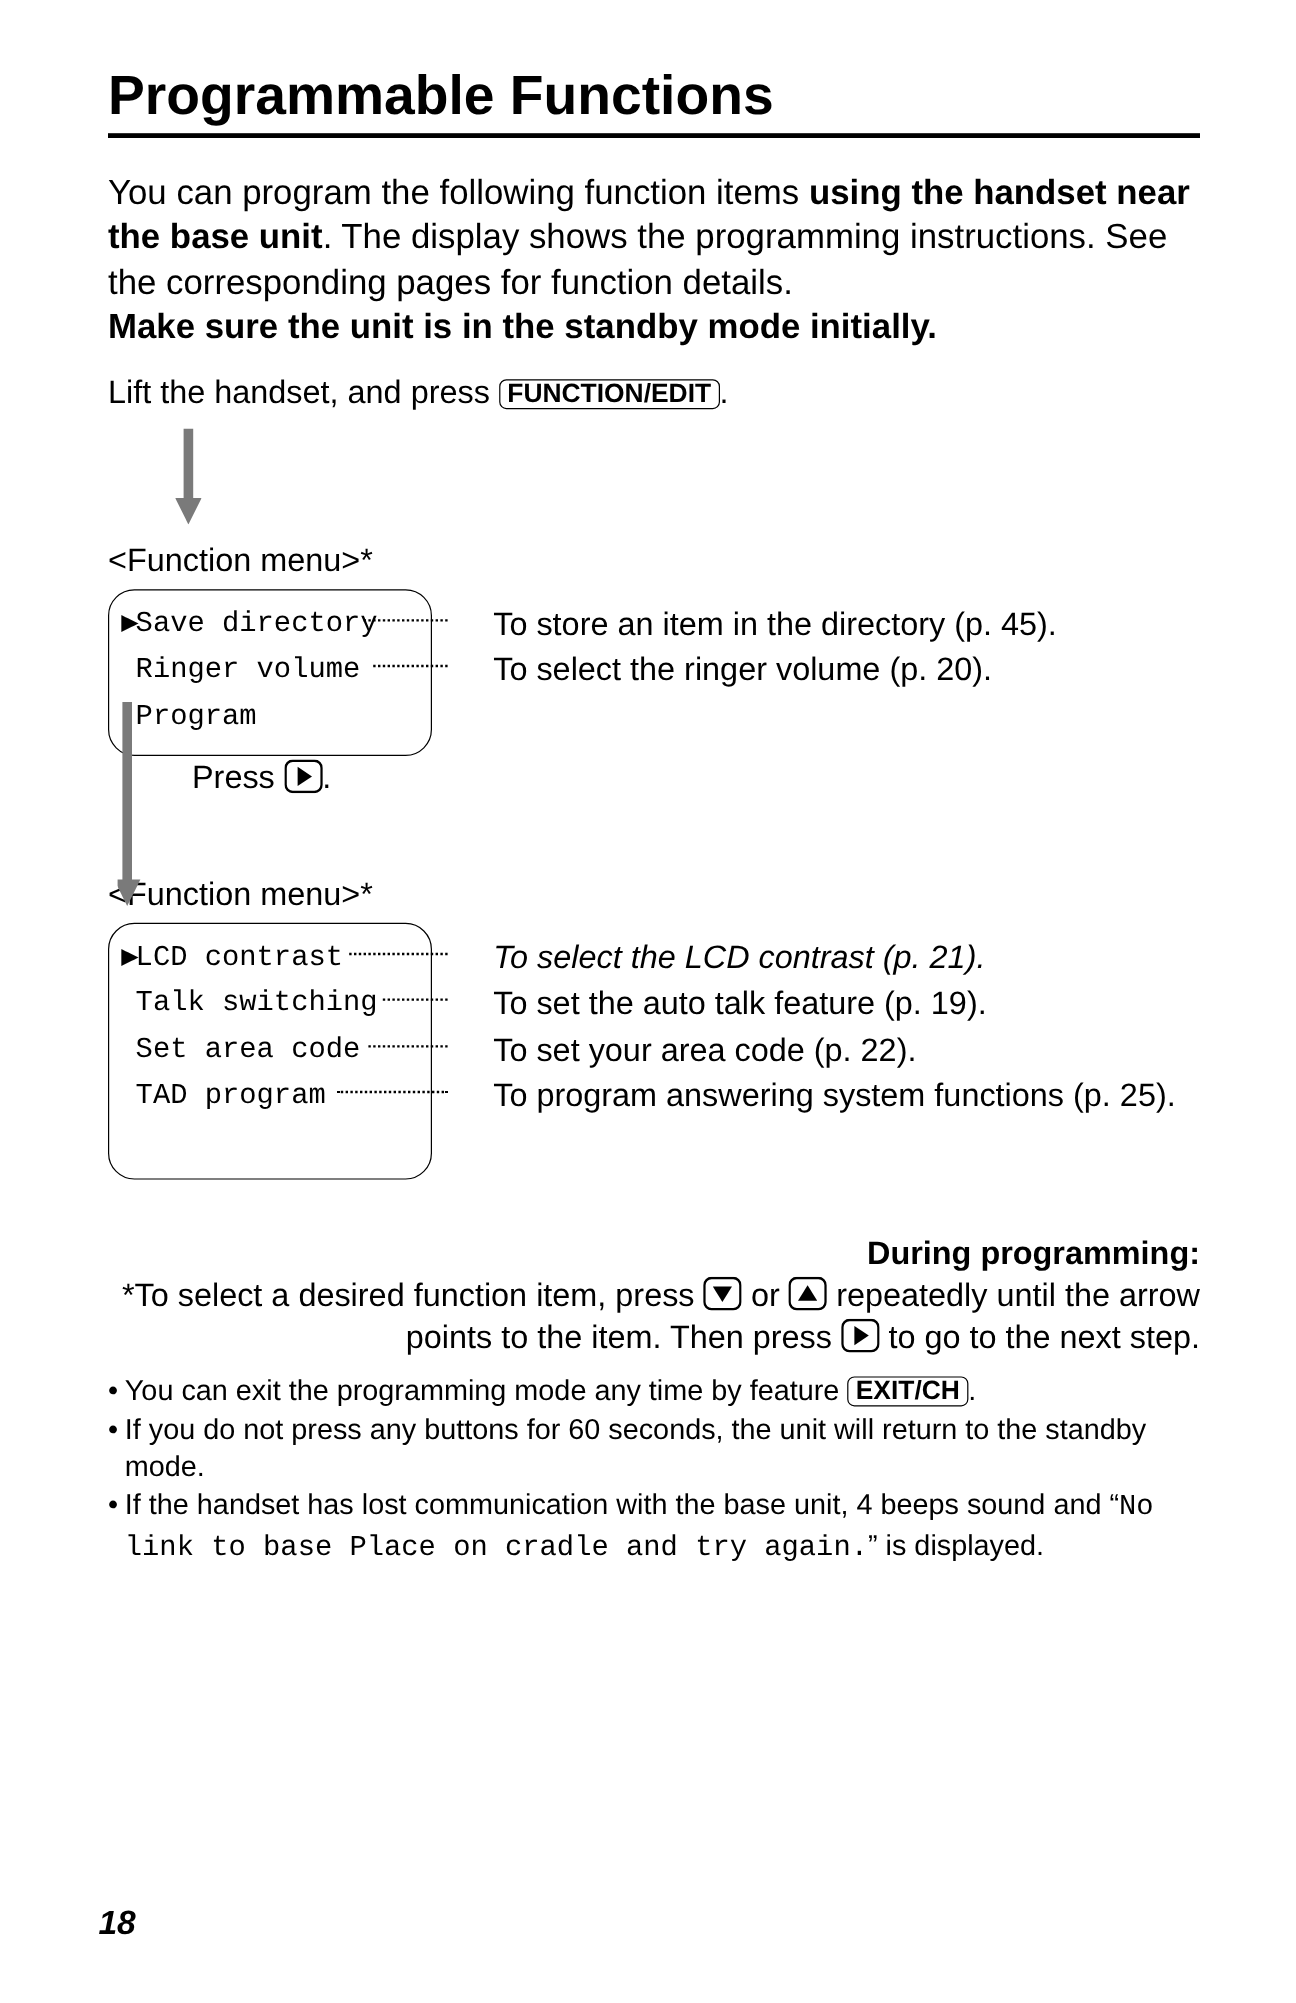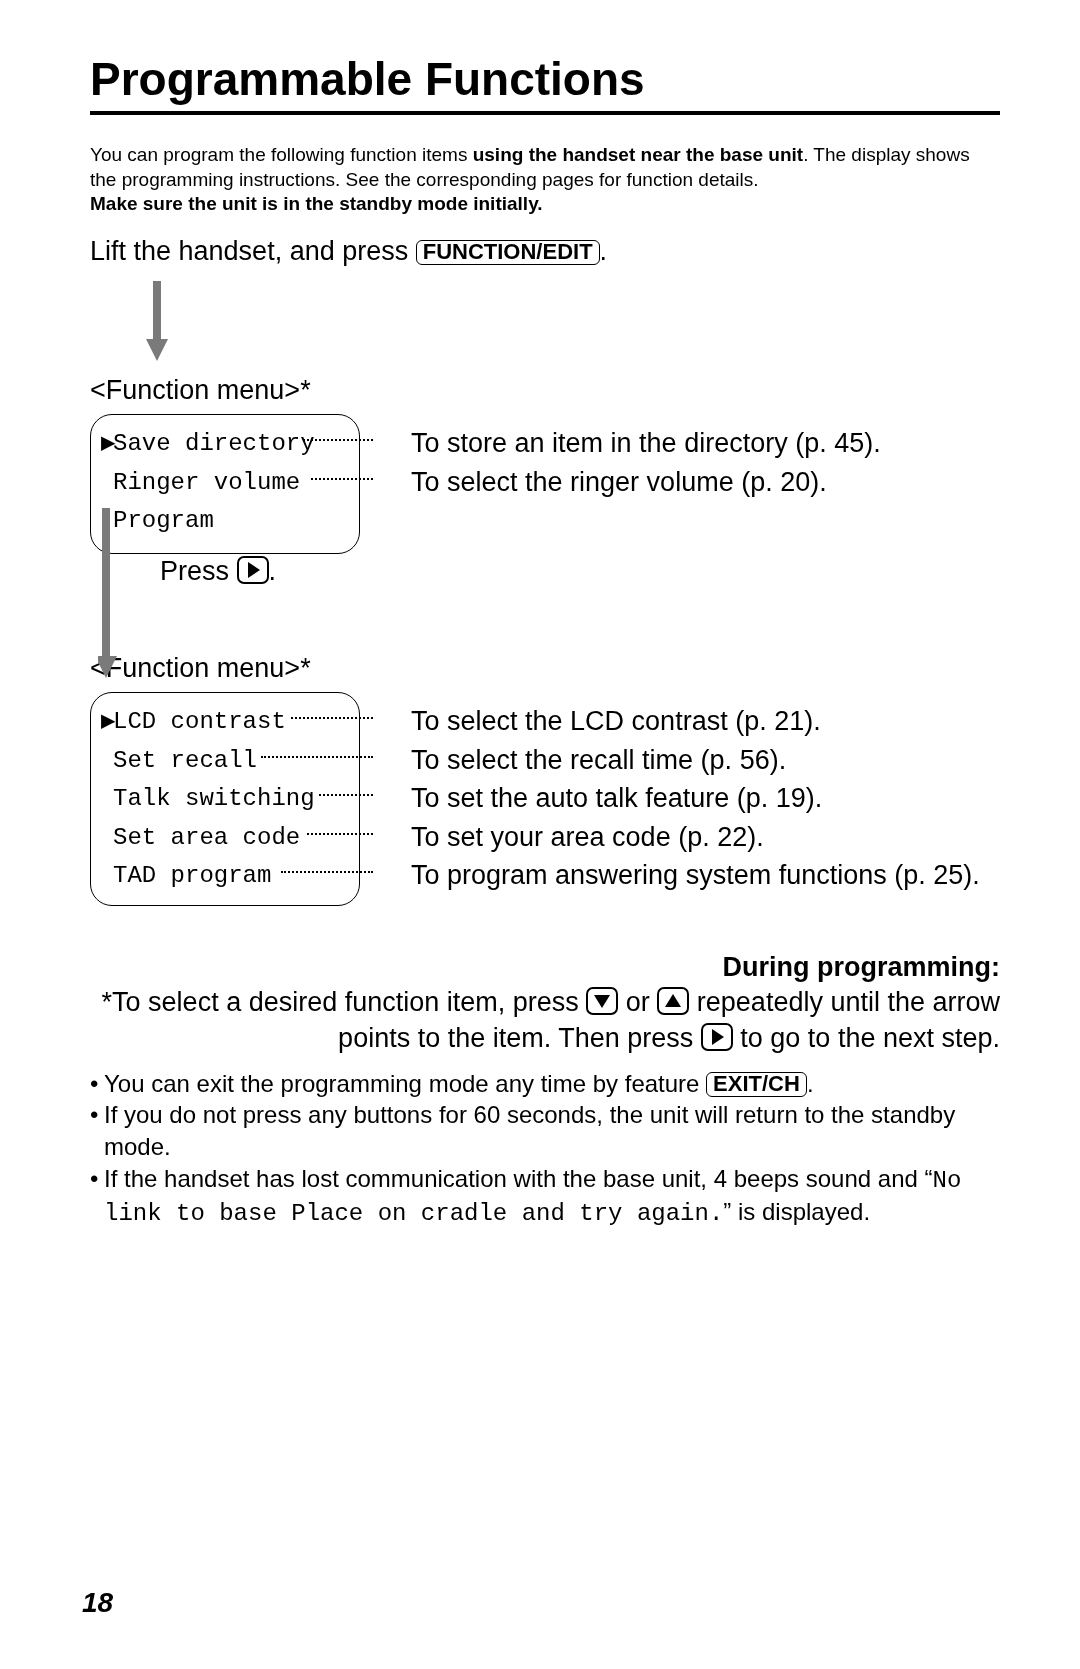--- a/index.html
+++ b/index.html
@@ -20,21 +20,21 @@
     font-size: 46px;
     font-weight: 700;
     margin: 0 0 8px 0;
     line-height: 1.05;
   }
   .rule {
     border-bottom: 4px solid #000;
     margin-bottom: 28px;
   }
   .intro {
-    font-size: 19px;
+    font-size: 29px;
     line-height: 1.28;
     margin-bottom: 18px;
     margin-top: 22px;
   }
   .intro b, .bold { font-weight: 700; }
   .line {
     font-size: 27px;
     line-height: 1.3;
     margin-top: 6px;
     margin-bottom: 4px;
@@ -196,27 +196,21 @@
 
   <div style="height:60px;"></div>
 
   <div class="label-fn">&lt;Function menu&gt;*</div>
   <div class="menu-block" style="height:220px;">
     <div class="lcd-box" style="height:214px;">
       <div class="menu-row">
         <span class="marker">▶</span>
           <span>LCD contrast</span>
         <span class="dots" style="left:190px; width:82px; top:14px;"></span>
-        <span class="menu-right" style="top:-3px;">To select the LCD contrast (p. 21).</span>
-      </div>
-      <div class="menu-row">
-        <span class="marker"></span>
-          <span>Set recall</span>
-        <span class="dots" style="left:160px; width:112px; top:14px;"></span>
-        <span class="menu-right" style="top:-3px;">To select the recall time (p. 56).</span>
+        <span class="menu-right" style="top:-3px;font-style:italic;">To select the LCD contrast (p. 21).</span>
       </div>
       <div class="menu-row">
         <span class="marker"></span>
           <span>Talk switching</span>
         <span class="dots" style="left:218px; width:54px; top:14px;"></span>
         <span class="menu-right" style="top:-3px;">To set the auto talk feature (p. 19).</span>
       </div>
       <div class="menu-row">
         <span class="marker"></span>
           <span>Set area code</span>

